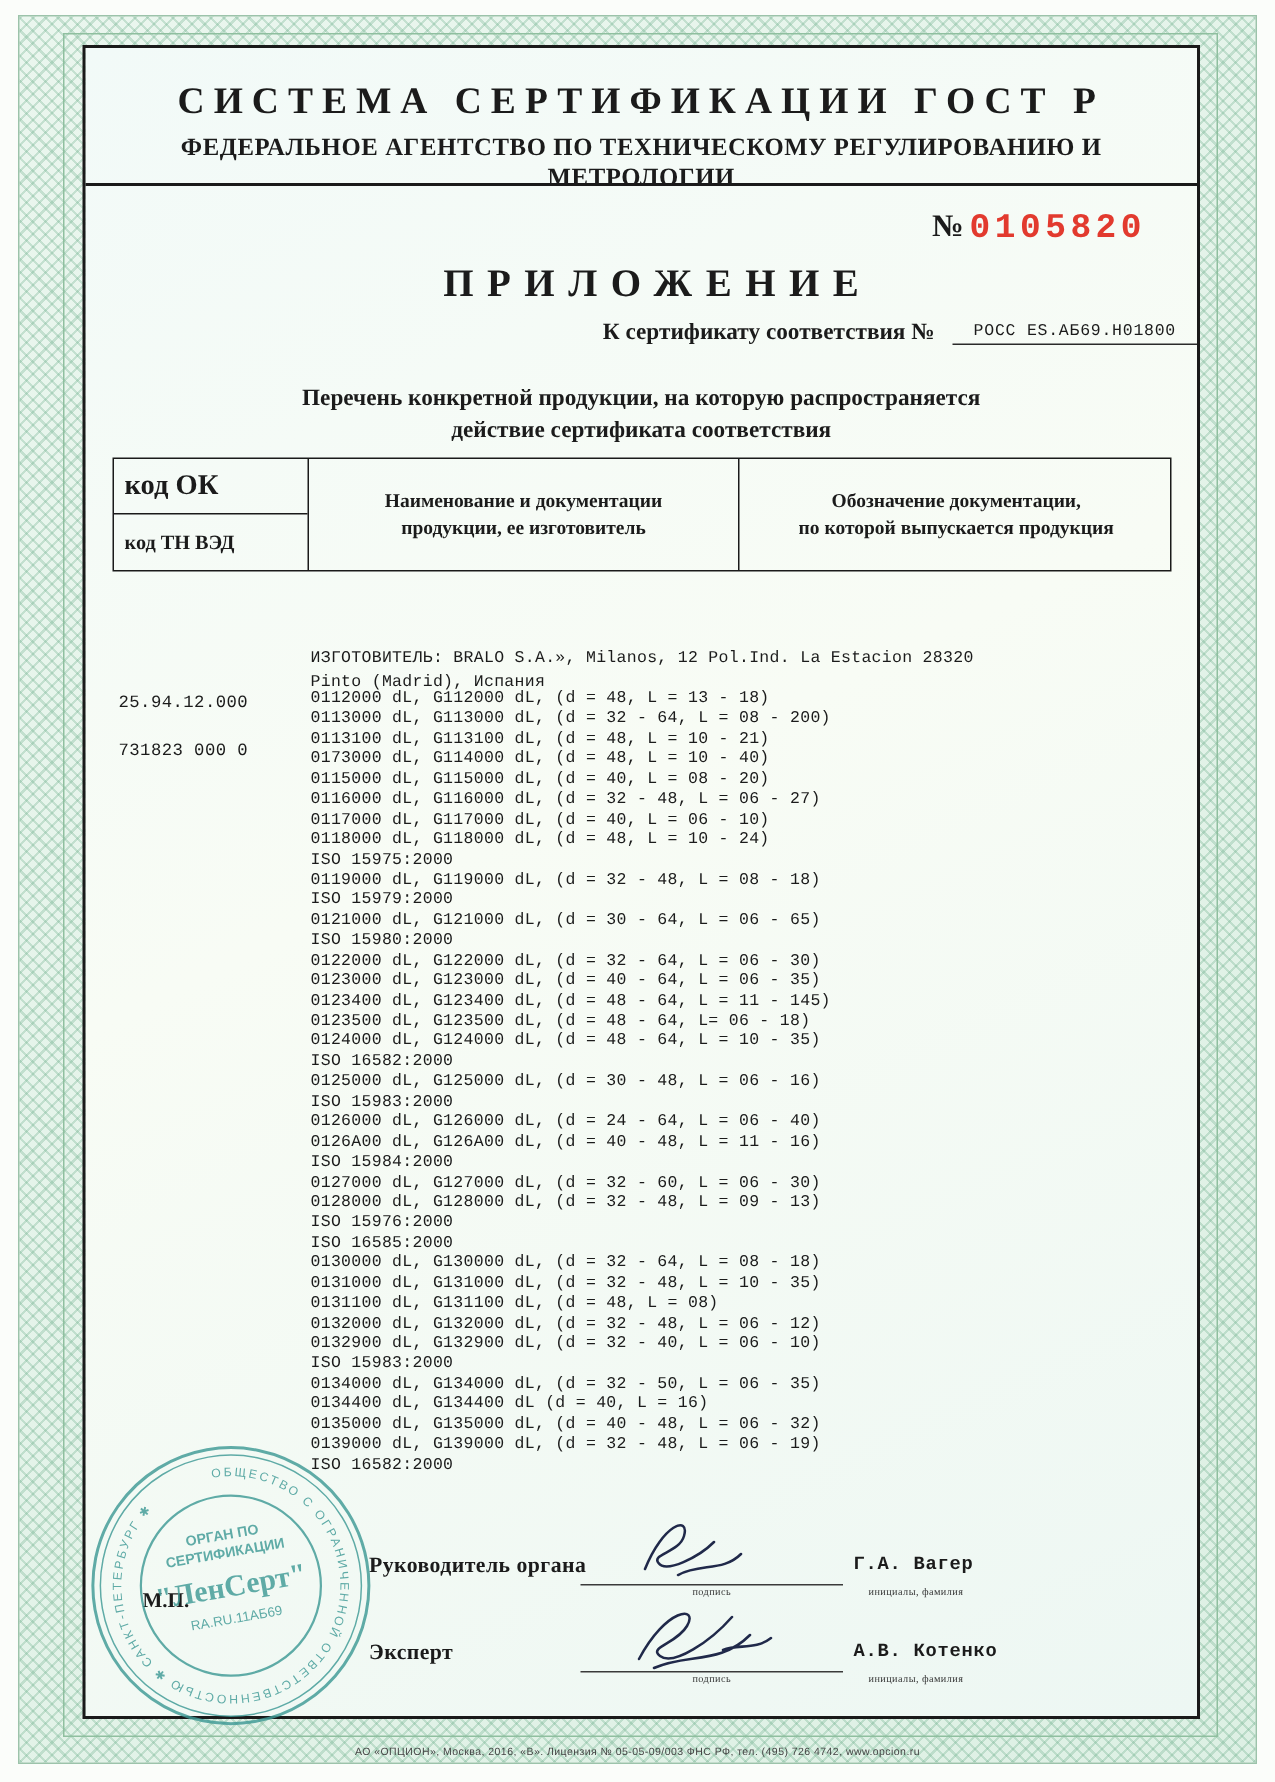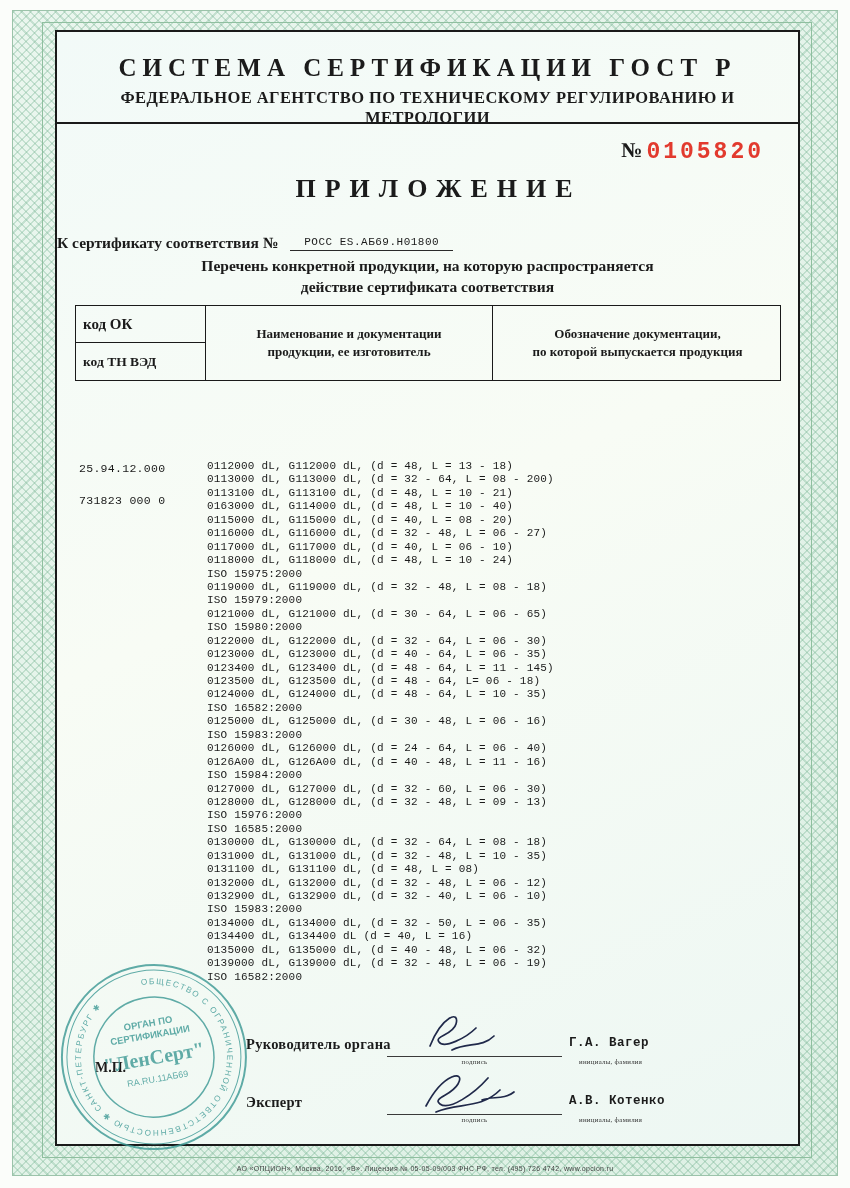--- a/index.html
+++ b/index.html
@@ -43,41 +43,41 @@
   .number-label{font-size:21px;font-weight:bold;}
   .number-value{
     font-family:"Liberation Mono",monospace;font-size:23px;letter-spacing:3px;
     color:#e23a2e;font-weight:bold;vertical-align:-1px;
   }
   .doc-title{
     position:absolute;top:142px;left:0;right:0;text-align:center;
     font-size:26px;font-weight:bold;letter-spacing:9px;padding-left:22px;
   }
   .cert-ref{
-    position:absolute;top:202px;left:0;right:0;text-align:left;white-space:nowrap;
+    position:absolute;top:181px;left:0;right:0;text-align:right;white-space:nowrap;
   }
   .cert-ref-label{font-size:15.5px;font-weight:bold;}
   .cert-ref-value{
     display:inline-block;font-family:"Liberation Mono",monospace;font-size:11px;
     border-bottom:1px solid #2a2a2a;padding:0 14px 2px;margin-left:8px;
     transform:translateY(-3px);letter-spacing:.5px;
   }
   .subtitle{
     position:absolute;top:224px;left:0;right:0;text-align:center;
     font-size:15.5px;font-weight:bold;line-height:1.35;white-space:pre-line;
   }
   
   .tbl{
     position:absolute;left:18px;top:273px;width:706px;height:76px;
     display:grid;grid-template-columns:130px 287px 289px;
     border:1.5px solid #1a1a1a;box-sizing:border-box;
   }
   .tbl-col1{display:grid;grid-template-rows:1fr 1fr;border-right:1.5px solid #1a1a1a;}
   .tbl-cell-ok{border-bottom:1.5px solid #1a1a1a;display:flex;align-items:center;padding-left:7px;
-    font-size:15px;font-weight:bold;}
+    font-size:19px;font-weight:bold;}
   .tbl-cell-tnved{display:flex;align-items:center;padding-left:7px;font-size:13.5px;font-weight:bold;}
   .tbl-col2{border-right:1.5px solid #1a1a1a;}
   .tbl-head{
     display:flex;align-items:center;justify-content:center;text-align:center;
     font-size:13px;font-weight:bold;line-height:1.35;white-space:pre-line;
   }
   
   .manufacturer{
     position:absolute;left:150px;top:400px;
     font-family:"Liberation Mono",monospace;font-size:11px;line-height:1.45;
@@ -155,29 +155,31 @@
       <div class="tbl-col1">
         <div class="tbl-cell-ok">код ОК</div>
         <div class="tbl-cell-tnved">код ТН ВЭД</div>
       </div>
       <div class="tbl-col2 tbl-head">Наименование и документации
 продукции, ее изготовитель</div>
       <div class="tbl-head">Обозначение документации,
 по которой выпускается продукция</div>
     </div>
 
+    <div class="manufacturer">ИЗГОТОВИТЕЛЬ: BRALO S.A.», Milanos, 12 Pol.Ind. La Estacion 28320
+Pinto (Madrid), Испания</div>
 
     <div class="code-ok">25.94.12.000</div>
     <div class="code-tnved">731823 000 0</div>
 
     <div class="product-list">
         <div class="product-line">0112000 dL, G112000 dL, (d = 48, L = 13 - 18)</div>
         <div class="product-line">0113000 dL, G113000 dL, (d = 32 - 64, L = 08 - 200)</div>
         <div class="product-line">0113100 dL, G113100 dL, (d = 48, L = 10 - 21)</div>
-        <div class="product-line">0163000 dL, G114000 dL, (d = 48, L = 10 - 40)</div>
+        <div class="product-line">0173000 dL, G114000 dL, (d = 48, L = 10 - 40)</div>
         <div class="product-line">0115000 dL, G115000 dL, (d = 40, L = 08 - 20)</div>
         <div class="product-line">0116000 dL, G116000 dL, (d = 32 - 48, L = 06 - 27)</div>
         <div class="product-line">0117000 dL, G117000 dL, (d = 40, L = 06 - 10)</div>
         <div class="product-line">0118000 dL, G118000 dL, (d = 48, L = 10 - 24)</div>
         <div class="product-line">ISO 15975:2000</div>
         <div class="product-line">0119000 dL, G119000 dL, (d = 32 - 48, L = 08 - 18)</div>
         <div class="product-line">ISO 15979:2000</div>
         <div class="product-line">0121000 dL, G121000 dL, (d = 30 - 64, L = 06 - 65)</div>
         <div class="product-line">ISO 15980:2000</div>
         <div class="product-line">0122000 dL, G122000 dL, (d = 32 - 64, L = 06 - 30)</div>

